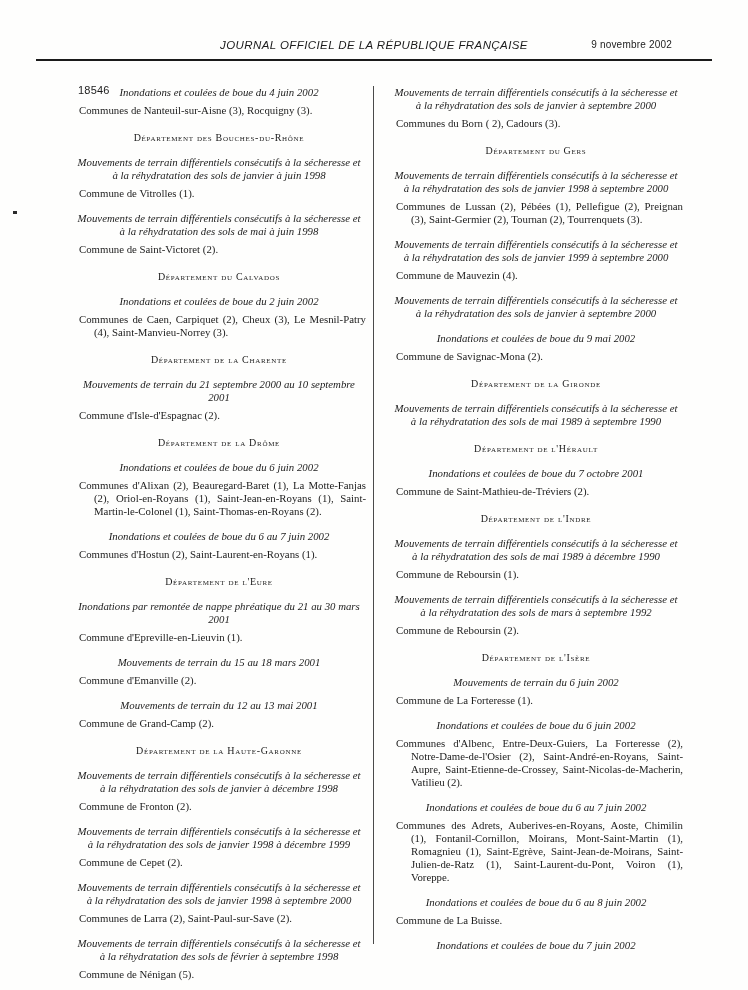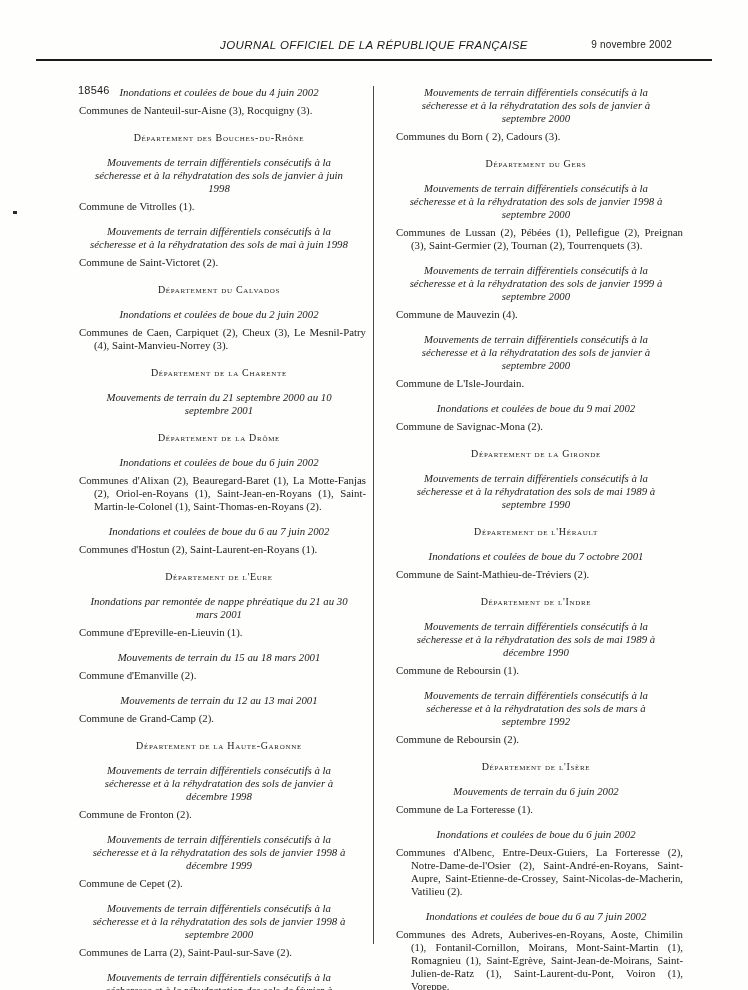--- a/index.html
+++ b/index.html
@@ -49,21 +49,21 @@
   .entry.department {
     text-align:center;
     font-variant:small-caps;
     letter-spacing:0.7px;
     font-size:10px;
     margin:14px 0 12px;
   }
   .entry.event {
     text-align:center;
     font-style:italic;
-    margin:12px 15px 5px;
+    margin:12px 2px 5px;
   }
   .entry.communes {
     margin:0 0 10px;
     padding-left:22px;
     text-indent:-15px;
   }
   .entry:first-child { margin-top:0; }
   
   .speck {
     position:absolute; left:13px; top:211px;
@@ -88,20 +88,21 @@
       <div class="entry department">Département des Bouches-du-Rhône</div>
       <div class="entry event">Mouvements de terrain différentiels consécutifs à la sécheresse et à la réhydratation des sols de janvier à juin 1998</div>
       <div class="entry communes">Commune de Vitrolles (1).</div>
       <div class="entry event">Mouvements de terrain différentiels consécutifs à la sécheresse et à la réhydratation des sols de mai à juin 1998</div>
       <div class="entry communes">Commune de Saint-Victoret (2).</div>
       <div class="entry department">Département du Calvados</div>
       <div class="entry event">Inondations et coulées de boue du 2 juin 2002</div>
       <div class="entry communes">Communes de Caen, Carpiquet (2), Cheux (3), Le Mesnil-Patry (4), Saint-Manvieu-Norrey (3).</div>
       <div class="entry department">Département de la Charente</div>
       <div class="entry event">Mouvements de terrain du 21 septembre 2000 au 10 septembre 2001</div>
+      <div class="entry communes">Commune d'Isle-d'Espagnac (2).</div>
       <div class="entry department">Département de la Drôme</div>
       <div class="entry event">Inondations et coulées de boue du 6 juin 2002</div>
       <div class="entry communes">Communes d'Alixan (2), Beauregard-Baret (1), La Motte-Fanjas (2), Oriol-en-Royans (1), Saint-Jean-en-Royans (1), Saint-Martin-le-Colonel (1), Saint-Thomas-en-Royans (2).</div>
       <div class="entry event">Inondations et coulées de boue du 6 au 7 juin 2002</div>
       <div class="entry communes">Communes d'Hostun (2), Saint-Laurent-en-Royans (1).</div>
       <div class="entry department">Département de l'Eure</div>
       <div class="entry event">Inondations par remontée de nappe phréatique du 21 au 30 mars 2001</div>
       <div class="entry communes">Commune d'Epreville-en-Lieuvin (1).</div>
       <div class="entry event">Mouvements de terrain du 15 au 18 mars 2001</div>
       <div class="entry communes">Commune d'Emanville (2).</div>
@@ -120,21 +121,20 @@
   <div class="col-divider"></div>
   <div class="col col-right">
       <div class="entry event">Mouvements de terrain différentiels consécutifs à la sécheresse et à la réhydratation des sols de janvier à septembre 2000</div>
       <div class="entry communes">Communes du Born ( 2), Cadours (3).</div>
       <div class="entry department">Département du Gers</div>
       <div class="entry event">Mouvements de terrain différentiels consécutifs à la sécheresse et à la réhydratation des sols de janvier 1998 à septembre 2000</div>
       <div class="entry communes">Communes de Lussan (2), Pébées (1), Pellefigue (2), Preignan (3), Saint-Germier (2), Tournan (2), Tourrenquets (3).</div>
       <div class="entry event">Mouvements de terrain différentiels consécutifs à la sécheresse et à la réhydratation des sols de janvier 1999 à septembre 2000</div>
       <div class="entry communes">Commune de Mauvezin (4).</div>
       <div class="entry event">Mouvements de terrain différentiels consécutifs à la sécheresse et à la réhydratation des sols de janvier à septembre 2000</div>
-      <div class="entry communes">Commune de L'Isle-Jourdain.</div>
       <div class="entry event">Inondations et coulées de boue du 9 mai 2002</div>
       <div class="entry communes">Commune de Savignac-Mona (2).</div>
       <div class="entry department">Département de la Gironde</div>
       <div class="entry event">Mouvements de terrain différentiels consécutifs à la sécheresse et à la réhydratation des sols de mai 1989 à septembre 1990</div>
       <div class="entry department">Département de l'Hérault</div>
       <div class="entry event">Inondations et coulées de boue du 7 octobre 2001</div>
       <div class="entry communes">Commune de Saint-Mathieu-de-Tréviers (2).</div>
       <div class="entry department">Département de l'Indre</div>
       <div class="entry event">Mouvements de terrain différentiels consécutifs à la sécheresse et à la réhydratation des sols de mai 1989 à décembre 1990</div>
       <div class="entry communes">Commune de Reboursin (1).</div>

